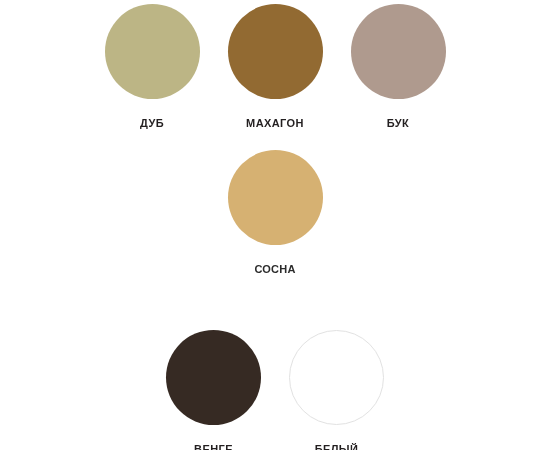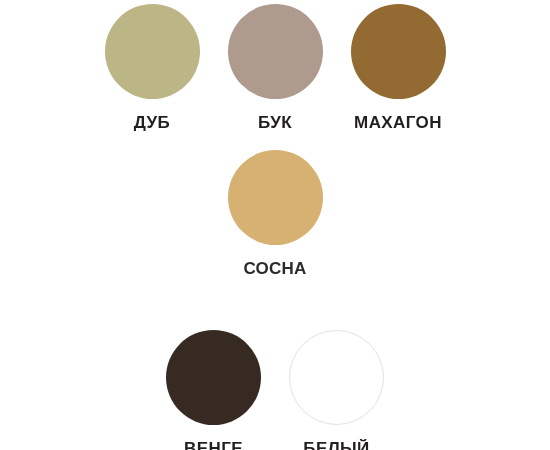--- a/index.html
+++ b/index.html
@@ -49,21 +49,21 @@
     box-sizing: border-box;
   }
 
   .swatch-disc.outlined {
     border: 1px solid #e2e2e2;
   }
 
   .swatch-label {
     margin-top: 14px;
     font-family: "Liberation Sans", sans-serif;
-    font-size: 17px;
+    font-size: 11px;
     font-weight: bold;
     letter-spacing: 0.4px;
     color: #231f20;
     text-transform: uppercase;
     white-space: nowrap;
     text-align: center;
     line-height: 20px;
   }
 
   .swatch-label.light {
@@ -76,26 +76,26 @@
 <body style="background: rgb(255, 255, 255);">
 
 <div id="palette">
 
   <div class="swatch-row row-0">
     <div class="swatch">
       <div class="swatch-disc" style="background-color: rgb(188, 181, 133);"></div>
       <div class="swatch-label">ДУБ</div>
     </div>
     <div class="swatch">
+      <div class="swatch-disc" style="background-color: rgb(146, 106, 50);"></div>
+      <div class="swatch-label">МАХАГОН</div>
+    </div>
+    <div class="swatch">
       <div class="swatch-disc" style="background-color: rgb(175, 154, 142);"></div>
       <div class="swatch-label">БУК</div>
-    </div>
-    <div class="swatch">
-      <div class="swatch-disc" style="background-color: rgb(146, 106, 50);"></div>
-      <div class="swatch-label">МАХАГОН</div>
     </div>
   </div>
 
   <div class="swatch-row row-1">
     <div class="swatch">
       <div class="swatch-disc" style="background-color: rgb(214, 177, 114);"></div>
       <div class="swatch-label light">СОСНА</div>
     </div>
   </div>
 

